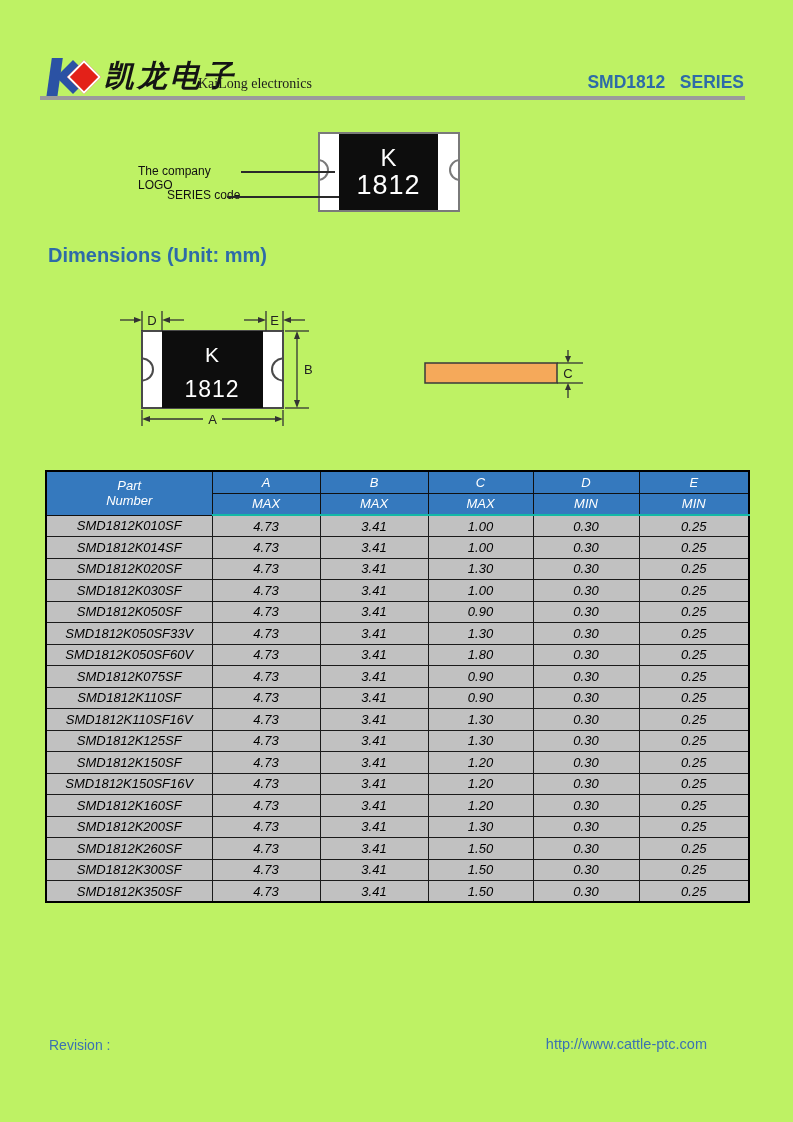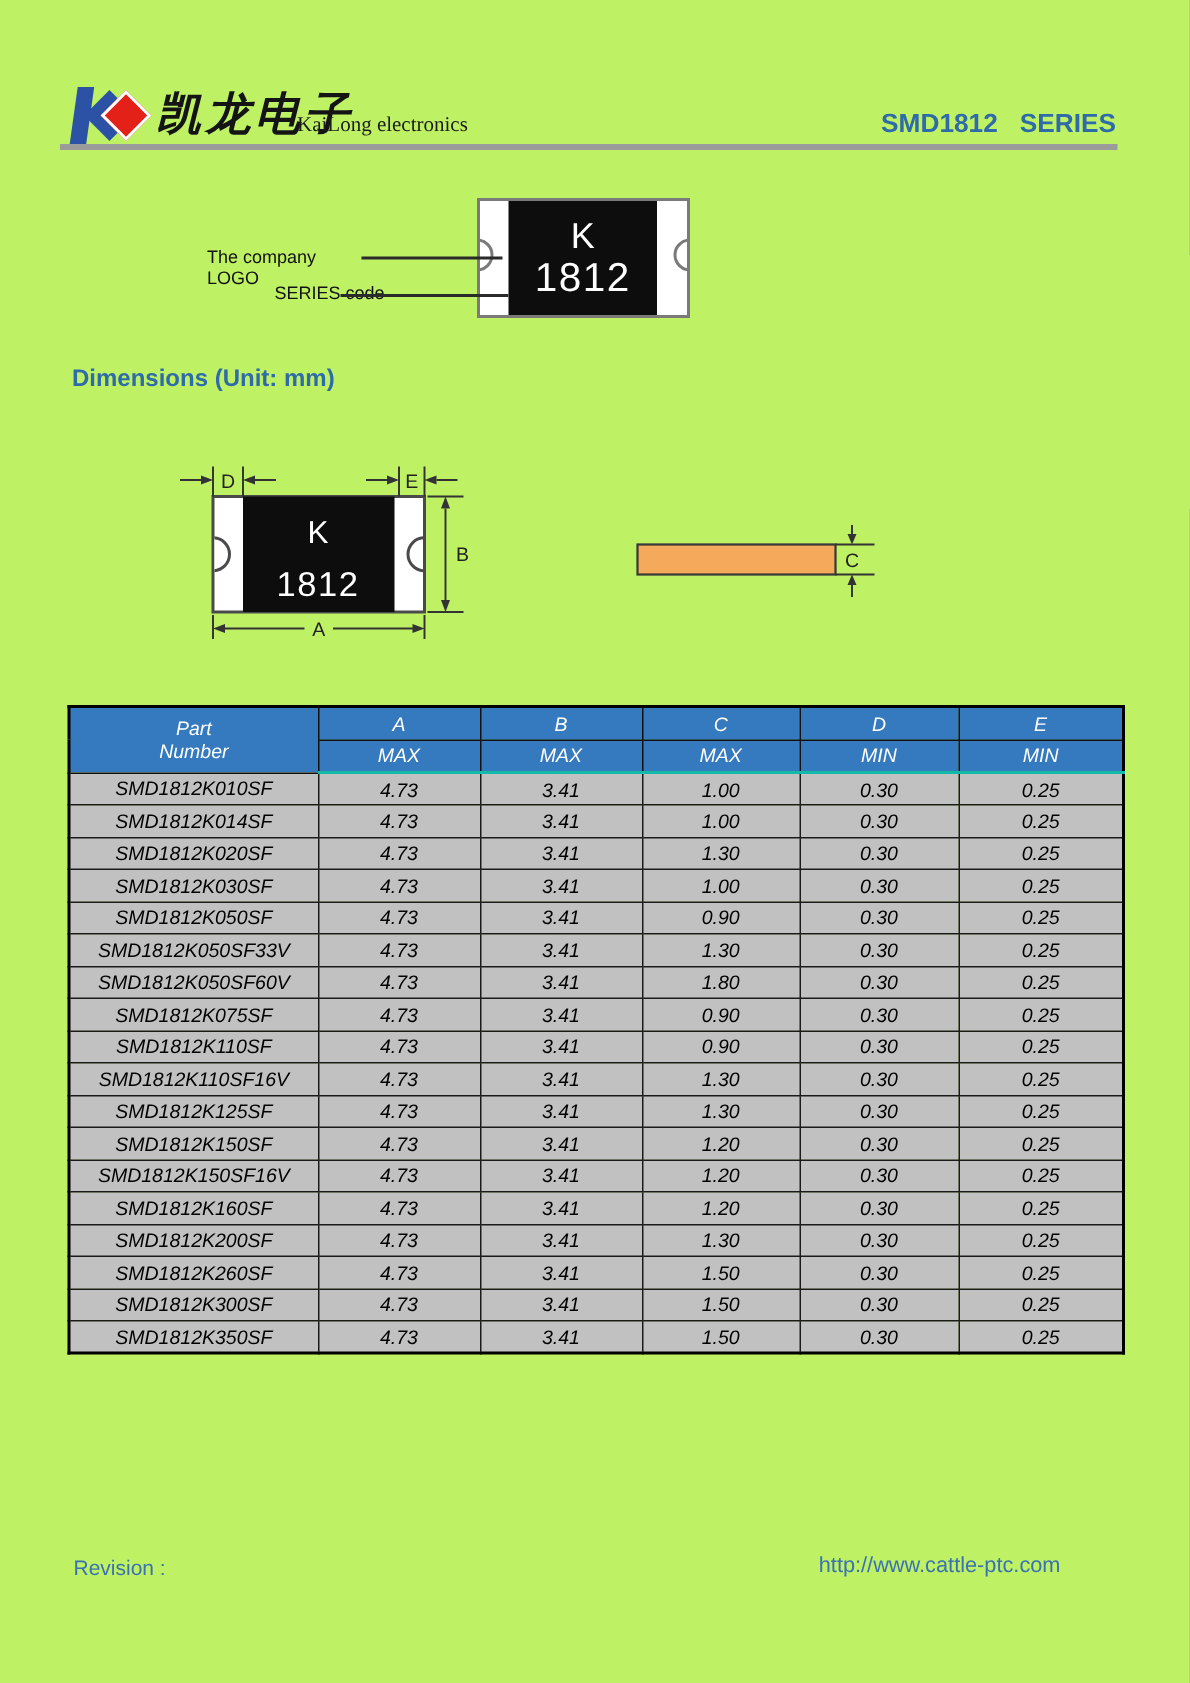--- a/index.html
+++ b/index.html
@@ -19,27 +19,27 @@
   
   .chip { position:absolute; left:318px; top:132px; width:142px; height:80px; background:#fff; border:2px solid #7a7a7a; overflow:hidden; }
   .chip-body { position:absolute; left:19px; top:0; width:99px; height:100%; background:#0d0d0d; }
   .chip-text { position:absolute; left:19px; top:0; width:99px; height:100%; display:flex; flex-direction:column; align-items:center; justify-content:center; color:#fff; }
   .chip-k { font-size:24px; line-height:26px; }
   .chip-num { font-size:27px; line-height:28px; letter-spacing:1px; }
   .notch { position:absolute; top:50%; width:22px; height:22px; margin-top:-13px; border-radius:50%; background:#fff; border:2px solid #7a7a7a; }
   .notch-l { left:-13px; } .notch-r { right:-13px; }
   .ann-label { position:absolute; font-size:12px; color:#111; }
   .ann-logo { left:138px; top:164px; width:100px; }
-  .ann-series { left:167px; top:188px;margin-left:16px; }
+  .ann-series { left:167px; top:188px; }
   .ann-line { position:absolute; height:2px; background:#2a2a2a; }
   .ann-line1 { left:241px; top:171px; width:94px; }
   .ann-line2 { left:227px; top:196px; width:112px; }
 
   
-  .dim-heading { position:absolute; left:48px; top:244px; font-size:16px; font-weight:bold; color:#2e6ba8; }
+  .dim-heading { position:absolute; left:48px; top:244px; font-size:20px; font-weight:bold; color:#2e6ba8; }
   .svg-front { position:absolute; left:100px; top:298px; }
   .svg-side { position:absolute; left:415px; top:348px; }
   svg text { font-family:"Liberation Sans", sans-serif; }
 
   
   .dim-table { position:absolute; left:45px; top:470px; width:703px; border-collapse:collapse; table-layout:fixed; border:2px solid #000;font-style:italic; }
   .dim-table th { background:#3579be; color:#ffffff; font-weight:normal; font-size:13px; height:22px; border:1px solid #101010; text-align:center; }
   .dim-table thead tr:last-child th { border-bottom:2px solid #14b8a6; }
   .dim-table td { background:#c1c1c1; color:#000; font-size:13px; height:21.5px; border:1px solid #1a1a1a; text-align:center; padding:0; }
 

